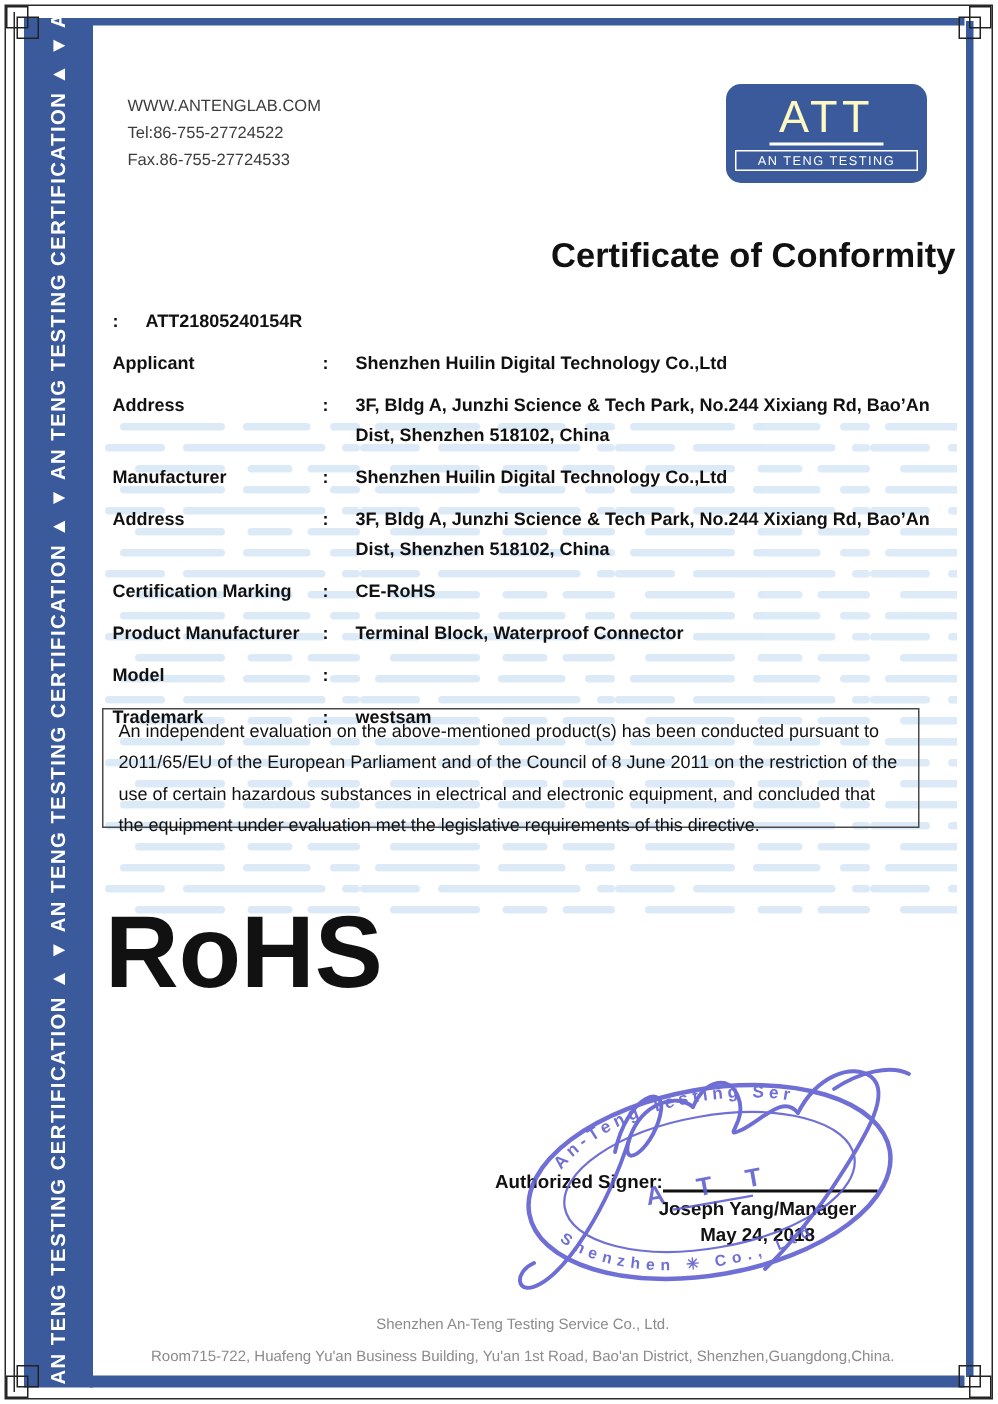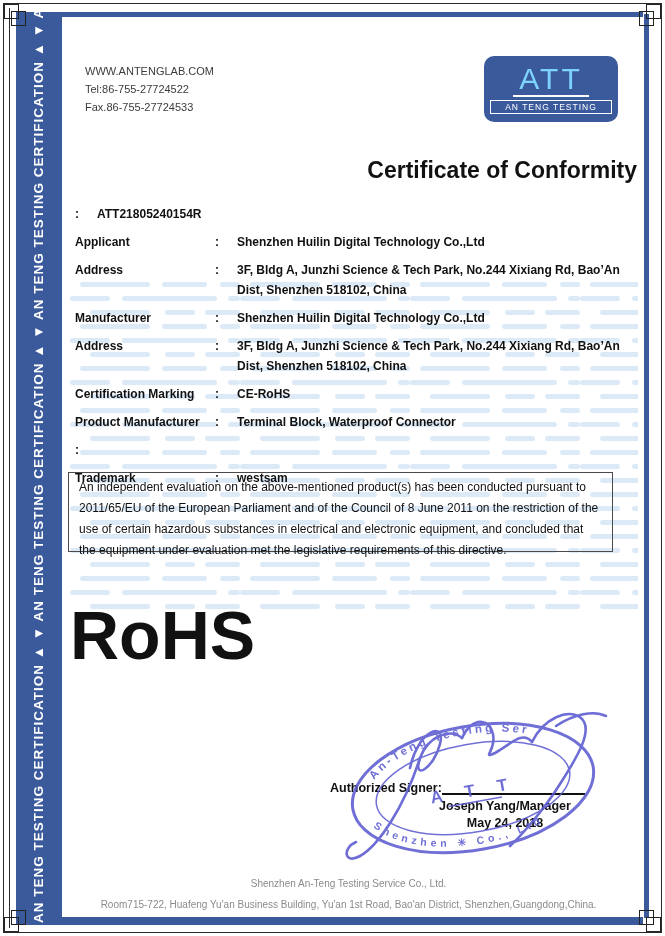--- a/index.html
+++ b/index.html
@@ -26,21 +26,21 @@
   .sidebar-text{
     position:absolute;left:0;top:911px;width:911px;height:46px;line-height:46px;
     transform:rotate(-90deg);transform-origin:0 0;
     color:#fff;font-weight:bold;font-size:13.5px;letter-spacing:1px;white-space:nowrap;
   }
   
   .watermark{position:absolute;left:70px;top:280px;width:568px;height:338px;z-index:0;opacity:.85;}
   .contact{position:absolute;left:85px;top:62px;font-size:11px;color:#3c3c3c;line-height:18px;z-index:1;}
   .logo{position:absolute;left:484px;top:56px;width:134px;height:66px;background:#3a5a9c;border-radius:10px;
         display:flex;flex-direction:column;align-items:center;justify-content:center;z-index:1;}
-  .logo-acronym{color:#7dd3fc;font-size:30px;line-height:30px;letter-spacing:3px;border-bottom:2px solid #fff;padding:0 6px 1px 6px;}
+  .logo-acronym{color:#fef9c3;font-size:30px;line-height:30px;letter-spacing:3px;border-bottom:2px solid #fff;padding:0 6px 1px 6px;}
   .logo-sub{color:#fff;font-size:8.5px;letter-spacing:1px;border:1px solid #fff;padding:1px 14px;margin-top:3px;}
   .doc-title{position:absolute;left:60px;right:28px;top:157px;text-align:right;font-size:23px;font-weight:bold;z-index:1;}
   .fields{position:absolute;left:75px;top:204px;width:545px;z-index:1;}
   .frow{display:flex;margin-bottom:8px;font-size:12px;font-weight:bold;line-height:20px;}
   .flabel{width:140px;flex:0 0 140px;}
   .fcolon{width:22px;flex:0 0 22px;}
   .fvalue{width:383px;}
   .statement{position:absolute;left:68px;top:472px;width:523px;height:70px;border:1px solid #4a4a4a;
              padding:4px 10px;font-size:12px;line-height:21px;z-index:1;background:transparent;}
   .rohs{position:absolute;left:70px;top:596px;font-size:68px;font-weight:bold;letter-spacing:0px;z-index:1;}
@@ -141,20 +141,21 @@
     <div class="flabel">Certification Marking</div>
     <div class="fcolon">:</div>
     <div class="fvalue">CE-RoHS</div>
   </div>
   <div class="frow">
     <div class="flabel">Product Manufacturer</div>
     <div class="fcolon">:</div>
     <div class="fvalue">Terminal Block, Waterproof Connector</div>
   </div>
   <div class="frow">
+    <div class="flabel">Model</div>
     <div class="fcolon">:</div>
   </div>
   <div class="frow">
     <div class="flabel">Trademark</div>
     <div class="fcolon">:</div>
     <div class="fvalue">westsam</div>
   </div>
 </div>
 
 <div class="statement">An independent evaluation on the above-mentioned product(s) has been conducted pursuant to 2011/65/EU of the European Parliament and of the Council of 8 June 2011 on the restriction of the use of certain hazardous substances in electrical and electronic equipment, and concluded that the equipment under evaluation met the legislative requirements of this directive.</div>

